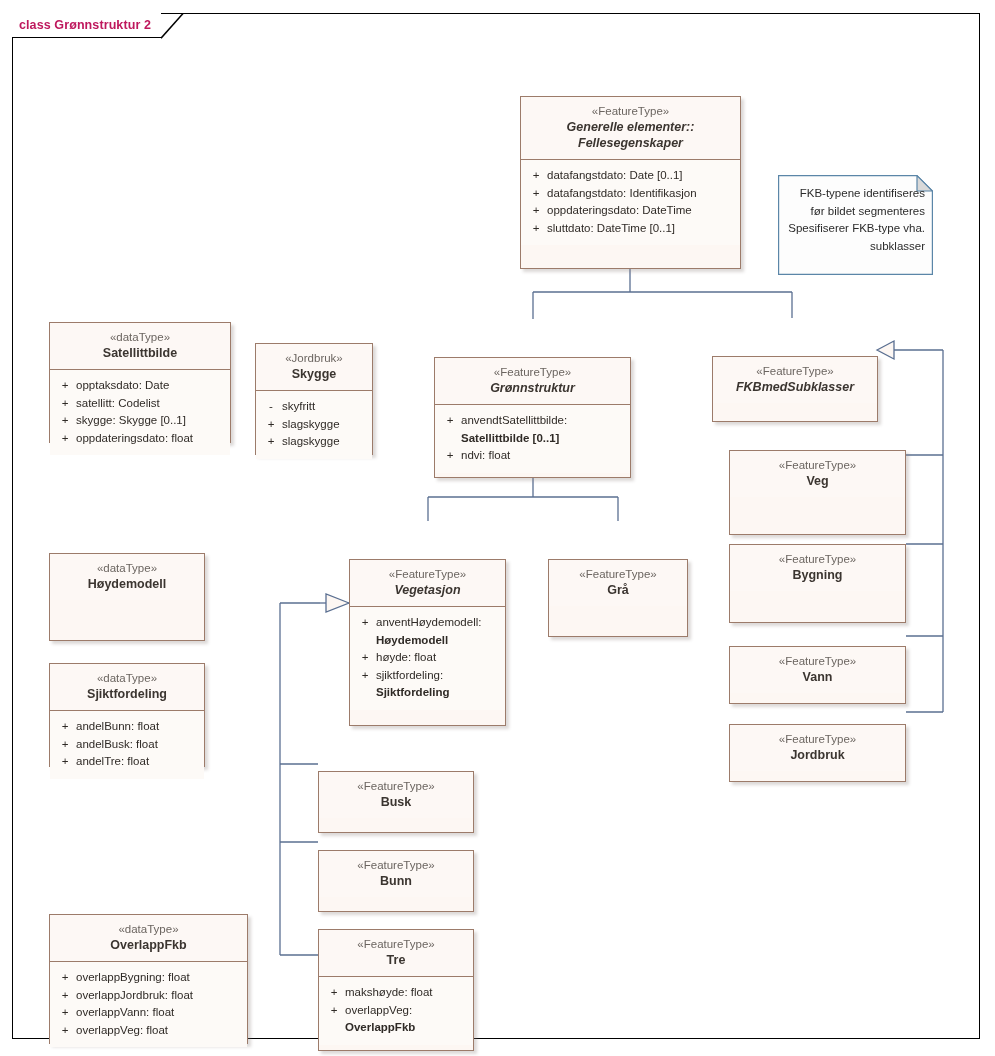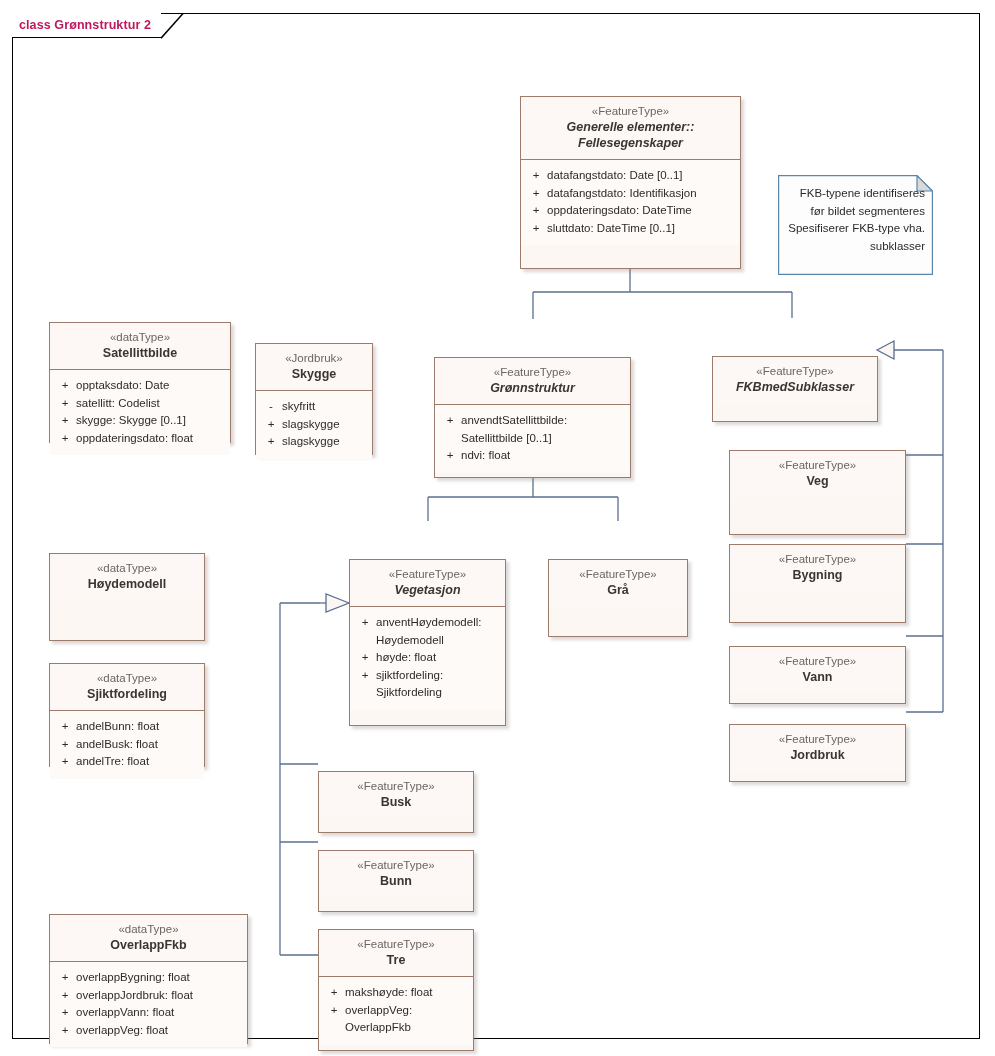--- a/index.html
+++ b/index.html
@@ -120,20 +120,21 @@
     width: 22px;
     flex: 0 0 22px;
     text-align: center;
     color: #2f2a26;
   }
   .attr .atext {
     flex: 1 1 auto;
   }
   .attr .atext .cont {
     display: block;
+    font-weight: bold;
   }
 
   
   .note {
     position: absolute;
     box-sizing: border-box;
     z-index: 2;
   }
   .note-body {
     position: absolute;

